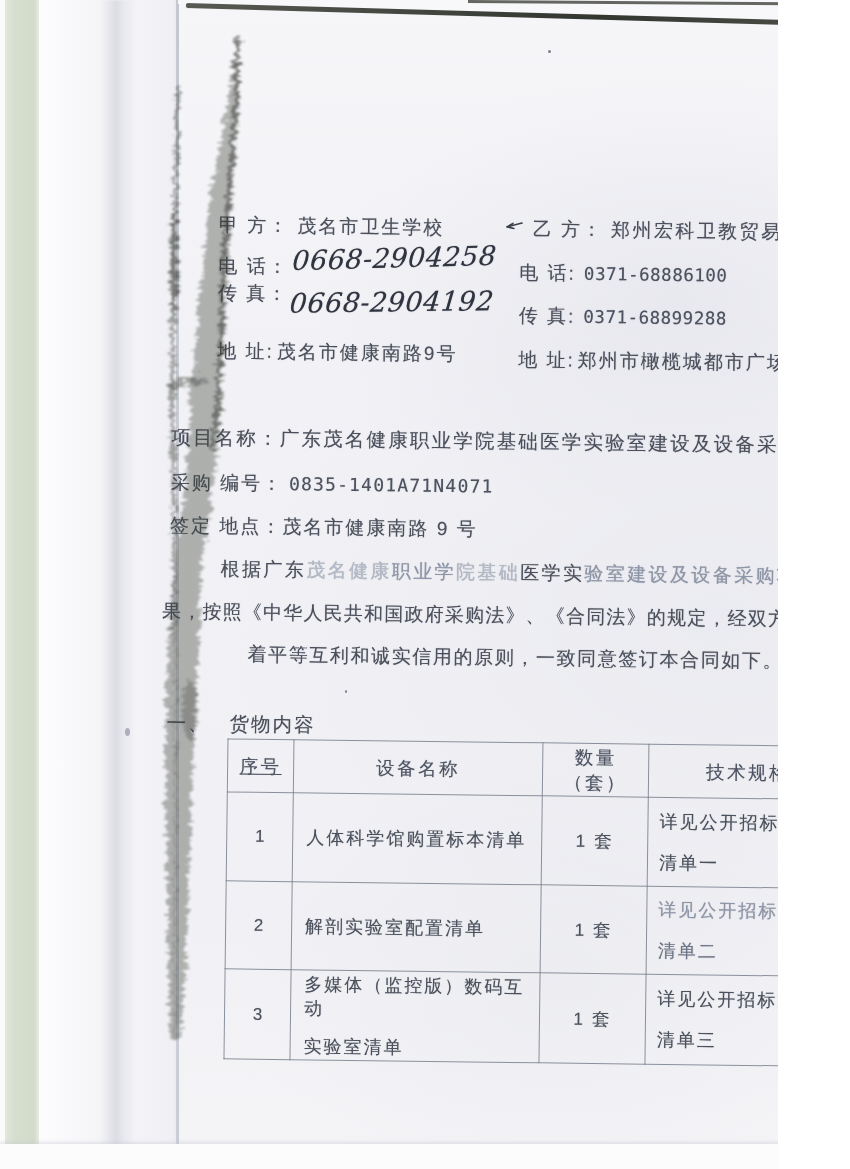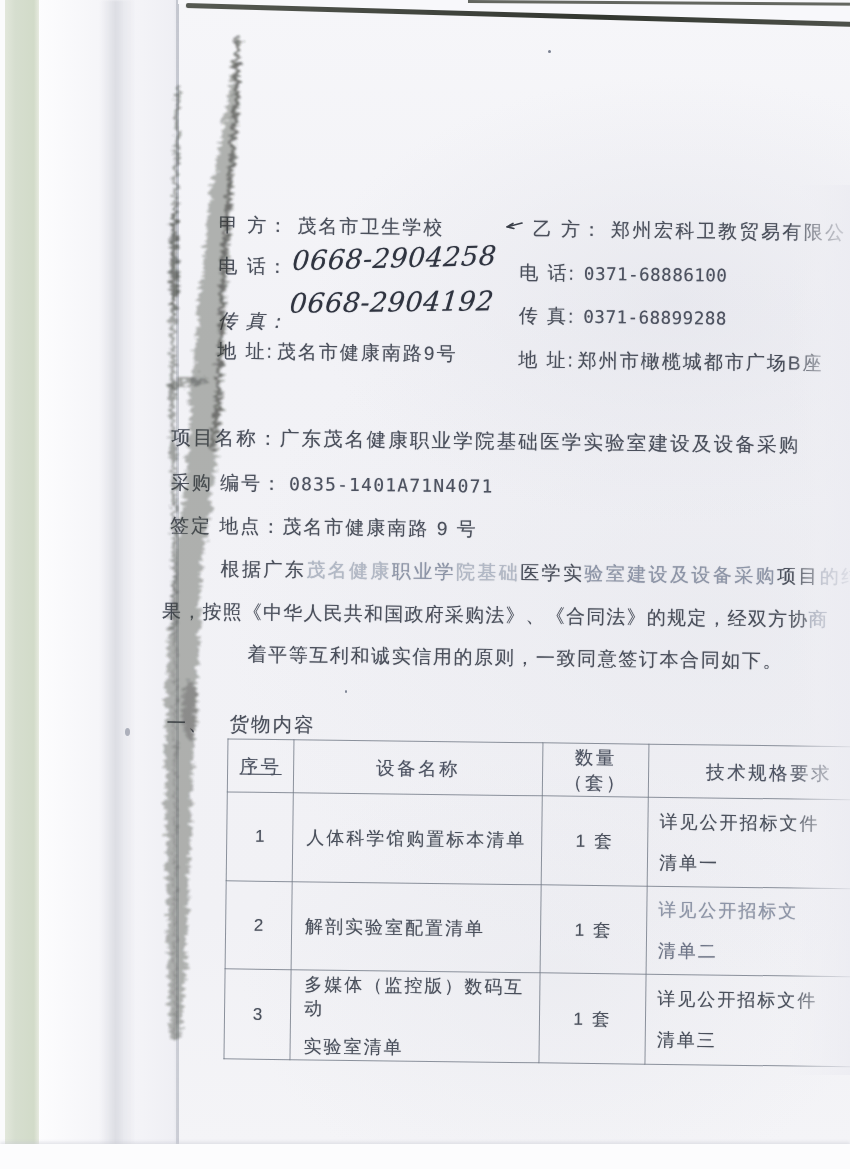--- a/index.html
+++ b/index.html
@@ -1,16 +1,16 @@
 <!DOCTYPE html>
 <html><head>
 <meta charset="utf-8">
 <style>
   html,body{margin:0;padding:0;background:#ffffff;}
-  #scan{position:relative;width:850px;height:1169px;overflow:hidden;background:#f3f3f7;
+  #scan{position:relative;width:778px;height:1169px;overflow:hidden;background:#f3f3f7;
         font-family:"Liberation Sans",sans-serif;}
   #scan *{box-sizing:border-box;}
   .abs{position:absolute;}
 
   
   .paper-base{left:36px;top:0;width:814px;height:1146px;z-index:0;
     background:
       radial-gradient(520px 320px at 640px 300px, rgba(222,223,231,.50), transparent 70%),
       radial-gradient(700px 500px at 680px 620px, rgba(226,227,234,.45), transparent 70%),
       radial-gradient(420px 300px at 520px 980px, rgba(228,229,235,.40), transparent 75%),
@@ -103,21 +103,21 @@
 
   <div id="content">
 
     <div class="line print" style="left:218px;top:212px;">
       <span>甲 方：</span><span class="val">茂名市卫生学校</span>
     </div>
     <div class="line print" style="left:218px;top:253px;">
       <span>电 话：</span>
     </div>
     <div class="line hand" style="left:292px;top:240px;transform:rotate(-2.2deg) skewX(-6deg);">0668-2904258</div>
-    <div class="line print" style="left:218px;top:308px;font-style:italic;">
+    <div class="line print" style="left:218px;top:280px;">
       <span>传 真：</span>
     </div>
     <div class="line hand" style="left:290px;top:284px;transform:rotate(-1.4deg) skewX(-6deg);">0668-2904192</div>
     <div class="line print" style="left:218px;top:338px;">
       <span>地 址:</span><span style="margin-left:3px;">茂名市健康南路9号</span>
     </div>
 
     <svg class="abs" style="left:503px;top:216px;width:20px;height:12px;" viewBox="0 0 20 12">
       <path d="M18,3 C11,5 7,6 3,7 M3,7 L9,3.5 M3,7 L10,8.5" stroke="#3a3f49" stroke-width="1.6" fill="none" stroke-linecap="round"></path>
     </svg>

